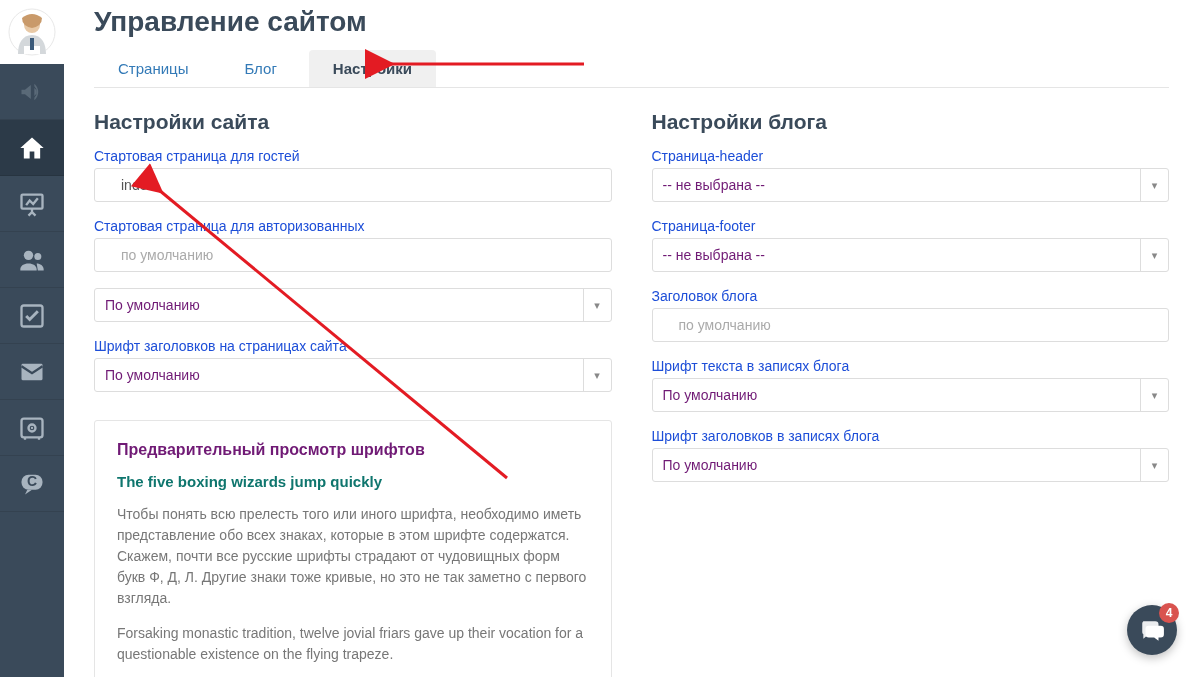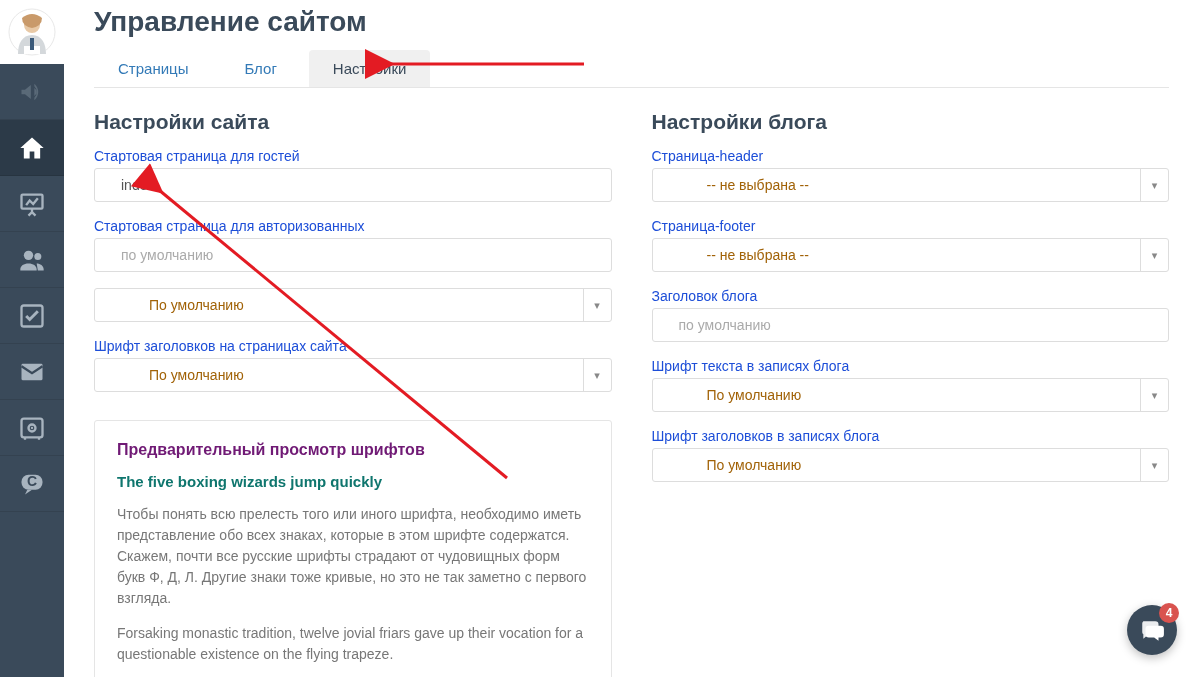--- a/index.html
+++ b/index.html
@@ -20,39 +20,39 @@
 .sidebar-item.active { background: #2c3a48; color: #fff; }
 .sidebar-item.muted { color: #5a6a78; }
 .sidebar-item svg { width: 28px; height: 28px; fill: currentColor; }
 
 .main { margin-left: 64px; padding: 6px 30px 30px 30px; }
 
 .page-title { font-size: 28px; font-weight: bold; color: #3a4a5a; margin-bottom: 12px; }
 
 .tabs { border-bottom: 1px solid #e5e5e5; display: flex; gap: 8px; margin-bottom: 22px; }
 .tab { padding: 10px 24px; color: #337ab7; cursor: pointer; font-size: 15px; }
-.tab.active { background: #f0f0f0; color: #3a4a5a; font-weight: normal; border-radius: 4px 4px 0 0; }
+.tab.active { background: #f0f0f0; color: #3a4a5a; font-weight: bold; border-radius: 4px 4px 0 0; }
 
 .columns { display: flex; gap: 40px; }
 .col { flex: 1; min-width: 0; }
 
 .section-title { font-size: 21px; font-weight: bold; color: #3a4a5a; margin-bottom: 14px; }
 
 .form-group { margin-bottom: 16px; }
 .form-label { font-size: 14px; color: #1d4ed8; margin-bottom: 4px; display: block; }
 .form-input {
   width: 100%; height: 34px; border: 1px solid #ddd; border-radius: 3px;
   padding: 0 26px; font-size: 14px; color: #555; background: #fff;
 }
 .form-input::placeholder { color: #aaa; }
 .form-select {
   display: flex; width: 100%; height: 34px; border: 1px solid #ddd; border-radius: 3px;
   background: #fff; overflow: hidden;
 }
-.form-select .sel-val { flex: 1; padding: 0 10px; line-height: 32px; color: #a16207; margin-left: 44px; }
+.form-select .sel-val { flex: 1; padding: 0 10px; line-height: 32px; color: #701a75; }
 .form-select .sel-btn {
   width: 28px; border-left: 1px solid #ddd; display: flex; align-items: center; justify-content: center;
   color: #888; cursor: pointer;
 }
 .form-select .sel-btn::after { content: "▾"; font-size: 11px; }
 
 .preview-box { border: 1px solid #e5e5e5; border-radius: 3px; padding: 20px 22px; margin-top: 28px; }
 .preview-title { font-size: 16px; font-weight: bold; color: #701a75; margin-bottom: 14px; }
 .preview-sub { font-size: 15px; font-weight: bold; color: #0f766e; margin-bottom: 14px; }
 .preview-p { font-size: 14px; color: #777; line-height: 1.5; margin-bottom: 14px; }

